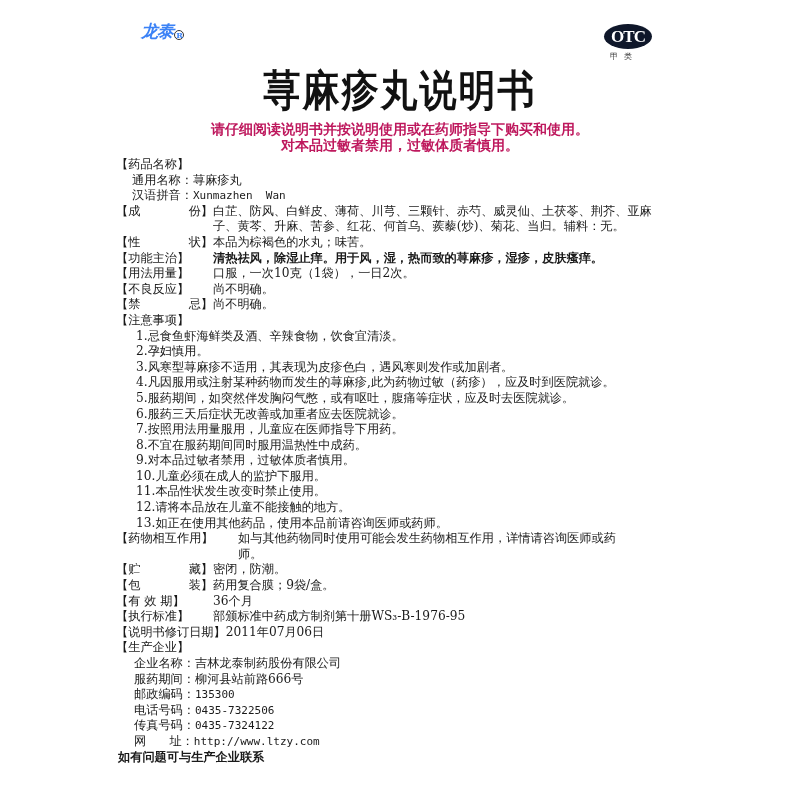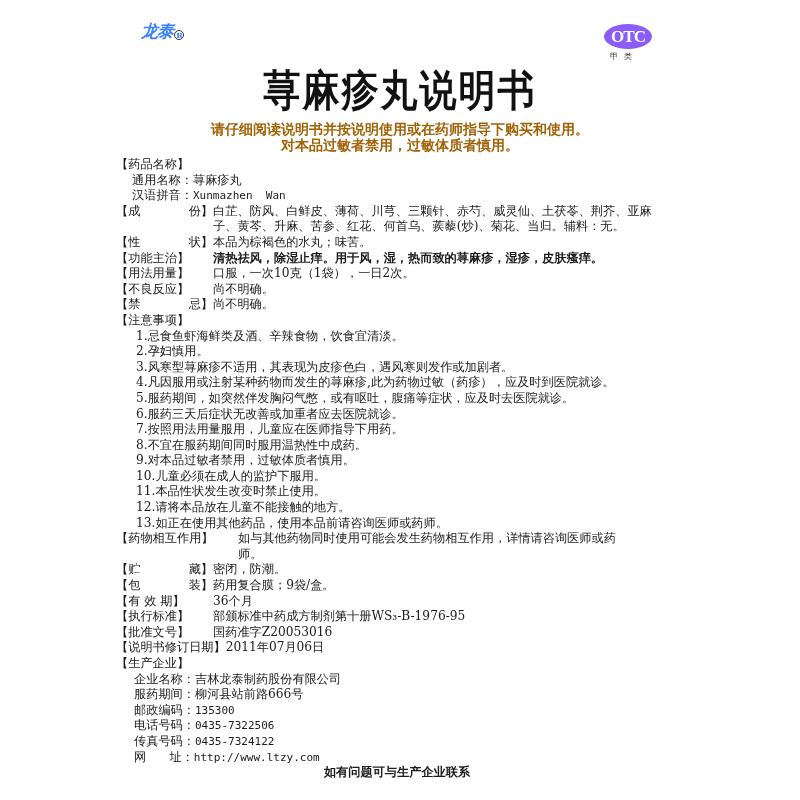--- a/index.html
+++ b/index.html
@@ -1,33 +1,33 @@
 <!DOCTYPE html>
 <html><head>
 <meta charset="utf-8">
 <style>
   html, body { margin:0; padding:0; }
   body { width:800px; height:800px; background:#ffffff; position:relative; overflow:hidden;
          font-family:"DejaVu Serif","Liberation Serif",serif; color:#1a1a1a; }
   .logo { position:absolute; left:141px; top:20px; font-size:17px; font-style:italic; font-weight:bold; color:#3b82f6; letter-spacing:-1px; }
   .logo .reg { font-size:8px; font-style:normal; border:1px solid #333; border-radius:50%; display:inline-block; width:8px; height:8px; line-height:8px; text-align:center; margin-left:1px; vertical-align:-1px; }
-  .otc { position:absolute; left:604px; top:24px; width:48px; height:25px; border-radius:50%; background:#8b5cf6; color:#fff; font-family:"Liberation Serif",serif; font-size:17px; font-weight:bold; text-align:center; line-height:25px; letter-spacing:-1px; }
+  .otc { position:absolute; left:604px; top:24px; width:48px; height:25px; border-radius:50%; background:#0f172a; color:#fff; font-family:"Liberation Serif",serif; font-size:17px; font-weight:bold; text-align:center; line-height:25px; letter-spacing:-1px; }
   .otc-sub { position:absolute; left:610px; top:51px; width:40px; font-size:8px; color:#333; text-align:left; letter-spacing:6px; }
   .title { position:absolute; left:0; width:800px; top:62px; text-align:center; font-size:37px; font-weight:bold; letter-spacing:2px; color:#111; transform:scaleY(1.15); transform-origin:top; }
-  .subtitle { position:absolute; left:0; width:800px; text-align:center; font-size:14px; font-weight:bold; color:#a16207; }
+  .subtitle { position:absolute; left:0; width:800px; text-align:center; font-size:14px; font-weight:bold; color:#be185d; }
   .sub1 { top:121px; }
   .sub2 { top:137px; }
   .body { position:absolute; left:116px; top:157px; width:560px; font-size:12.2px; line-height:15.6px; }
   .row { display:flex; white-space:nowrap; }
   .lbl { flex:0 0 auto; }
   .lbl-fixed { width:97px; display:flex; justify-content:space-between; }
   .val { flex:1 1 auto; white-space:normal; }
   .indent { padding-left:16px; }
   .note { padding-left:20px; font-weight:normal; }
-  .contact { padding-left:18px;text-align:center; }
+  .contact { padding-left:18px; }
   .mono { font-family:"DejaVu Sans Mono","Liberation Mono",monospace; font-size:11px; }
   .footer { font-weight:bold; padding-left:2px; }
 </style>
 </head>
 <body>
 
 <div class="logo"><span>龙泰</span><span class="reg">R</span></div>
 <div class="otc">OTC</div>
 <div class="otc-sub">甲类</div>
 
@@ -119,24 +119,20 @@
   </div>
   <div class="row">
     <span class="lbl" style="width:97px;white-space:pre">【有 效 期】</span>
     <span class="val">36个月</span>
   </div>
   <div class="row">
     <span class="lbl" style="width:97px">【执行标准】</span>
     <span class="val">部颁标准中药成方制剂第十册WS₃-B-1976-95</span>
   </div>
   <div class="row">
-    <span class="lbl" style="width:97px">【批准文号】</span>
-    <span class="val">国药准字Z20053016</span>
-  </div>
-  <div class="row">
     <span class="lbl">【说明书修订日期】</span>
     <span class="val">2011年07月06日</span>
   </div>
 
   <div class="row">
       <span>【生产企业】</span>
     </div>
   <div class="row contact">
       <span style="white-space:pre">企业名称：</span>
       <span>吉林龙泰制药股份有限公司</span>

